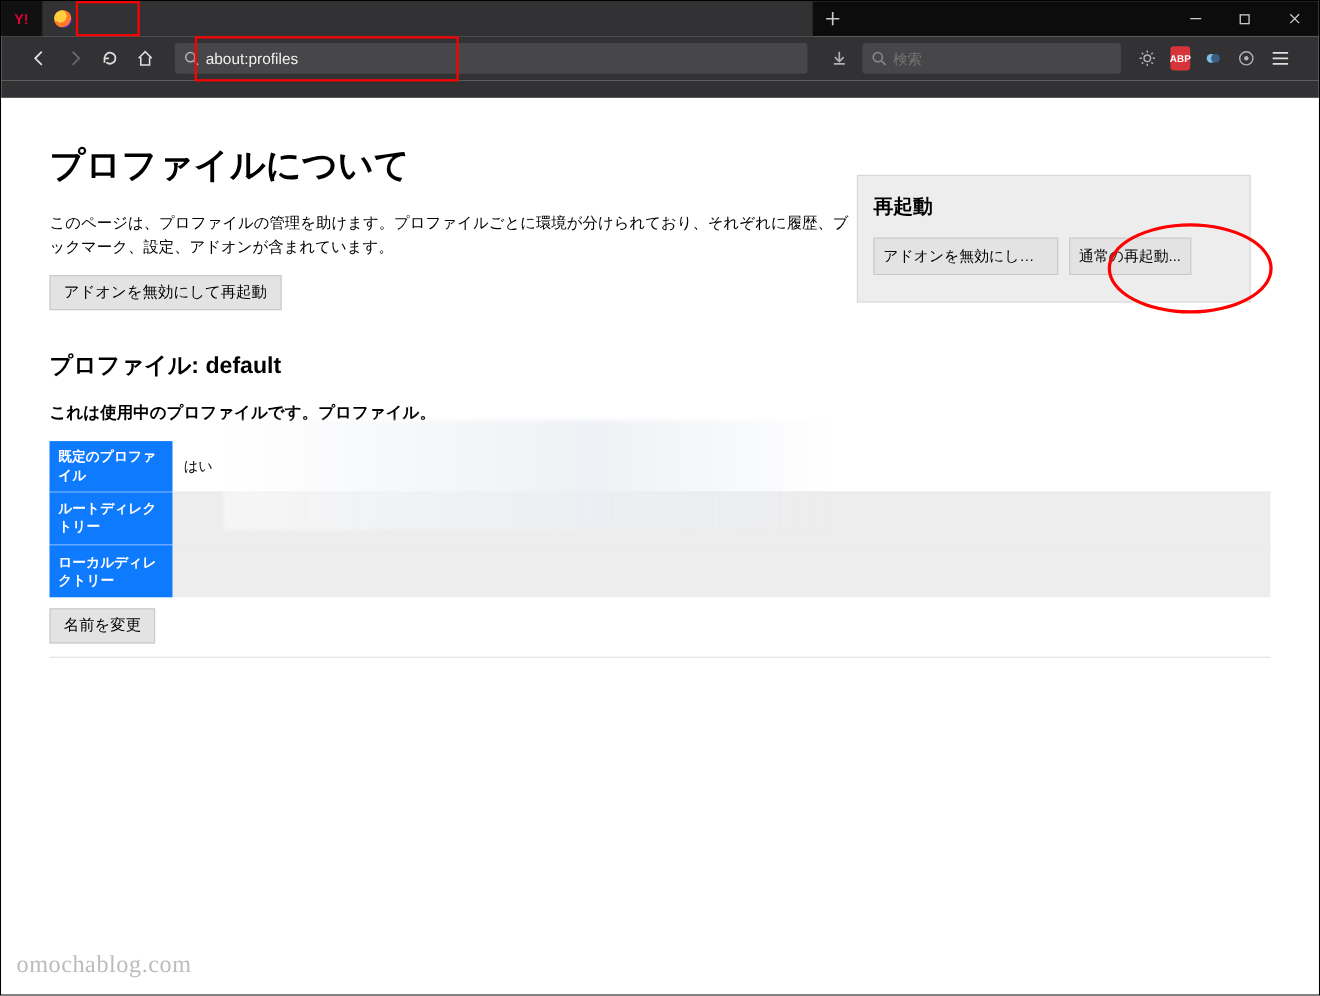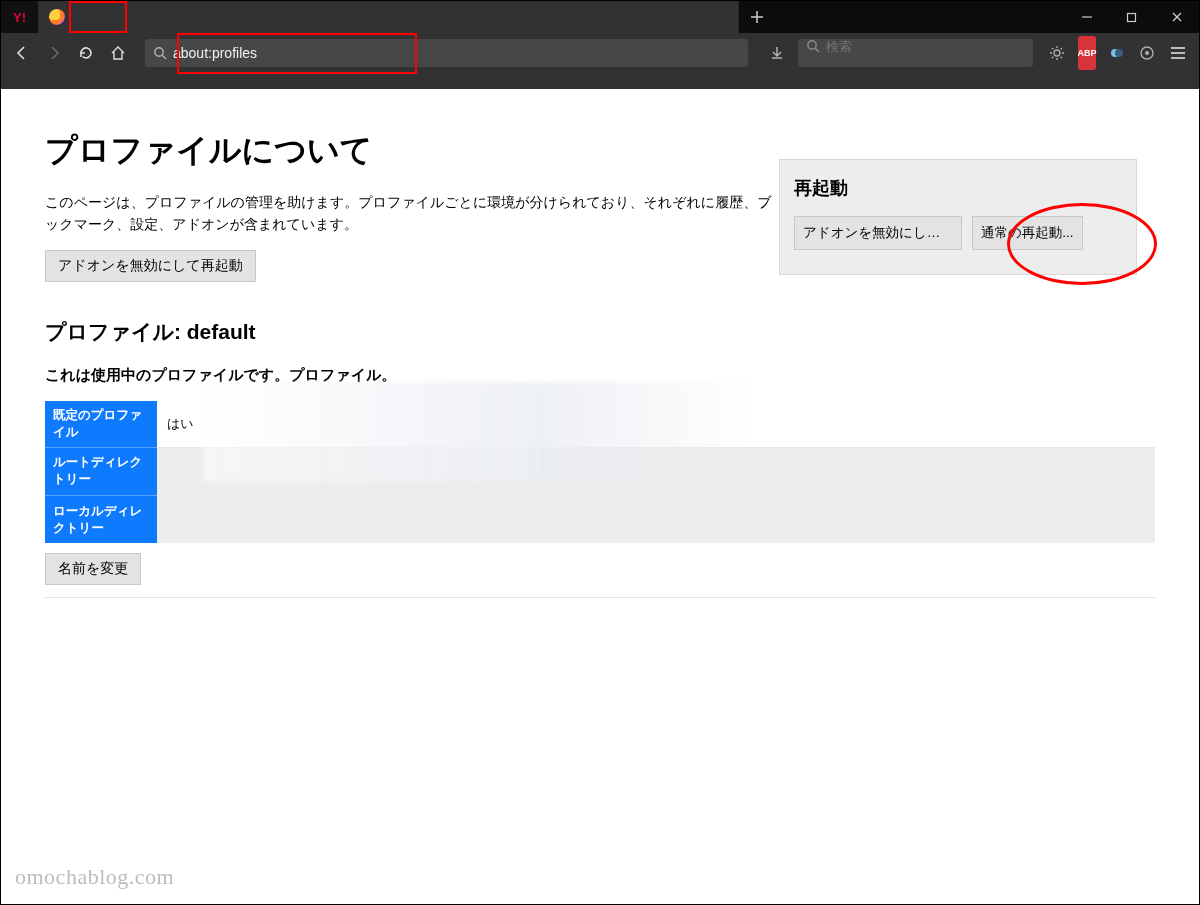--- a/index.html
+++ b/index.html
@@ -41,21 +41,21 @@
   .window-controls { display:flex; }
   .window-controls .wc {
     width:45px; display:flex; align-items:center; justify-content:center; color:#ccc;
   }
   .window-controls svg { stroke:#ccc; }
   
   .nav-toolbar {
     background: #323234;
     height: 40px;
     display:flex; align-items:center;
-    padding: 0 6px;
+    padding: 0 20px;
     gap: 2px;
   }
   .nav-btn {
     width:30px; height:30px; display:flex; align-items:center; justify-content:center;
     color:#b1b1b3;
   }
   .nav-btn.disabled { color:#6a6a6c; }
   .urlbar {
     flex: 1;
     margin: 0 12px 0 10px;
@@ -68,29 +68,29 @@
   }
   .urlbar input {
     flex:1; background:transparent; border:0; color:#f0f0f0; font-size:14px;
     outline:none; padding-left:6px;
   }
   .dl-btn {
     width:30px; height:30px; display:flex; align-items:center; justify-content:center; color:#b1b1b3;
   }
   .searchbar {
     width:235px; height:28px; background:#474749; border-radius:3px;
-    display:flex; align-items:flex-start; padding:0 8px; color:#8a8a8c; margin-left:4px;
+    display:flex; align-items:center; padding:0 8px; color:#8a8a8c; margin-left:4px;
   }
   .searchbar input {
     flex:1; background:transparent; border:0; color:#ccc; font-size:13px; outline:none; padding-left:6px;
   }
   .toolbar-right { display:flex; align-items:center; gap:2px; margin-left:8px; }
   .ext-btn { width:28px; height:28px; display:flex; align-items:center; justify-content:center; color:#b1b1b3; }
   .abp-badge {
-    width:18px; height:34px; background:#d6333a; border-radius:3px;
+    width:18px; height:22px; background:#d6333a; border-radius:3px;
     color:#fff; font-size:9px; font-weight:bold; display:flex; align-items:center; justify-content:center;
     font-family: Arial, sans-serif;
   }
   .menu-btn { width:30px; height:30px; display:flex; align-items:center; justify-content:center; color:#b1b1b3; }
   .tabline { height:16px; background:#323234; }
   
   .page {
     position:absolute; top:88px; left:0; right:0; bottom:0;
     background:#fff;
     padding: 40px 44px 0 44px;

